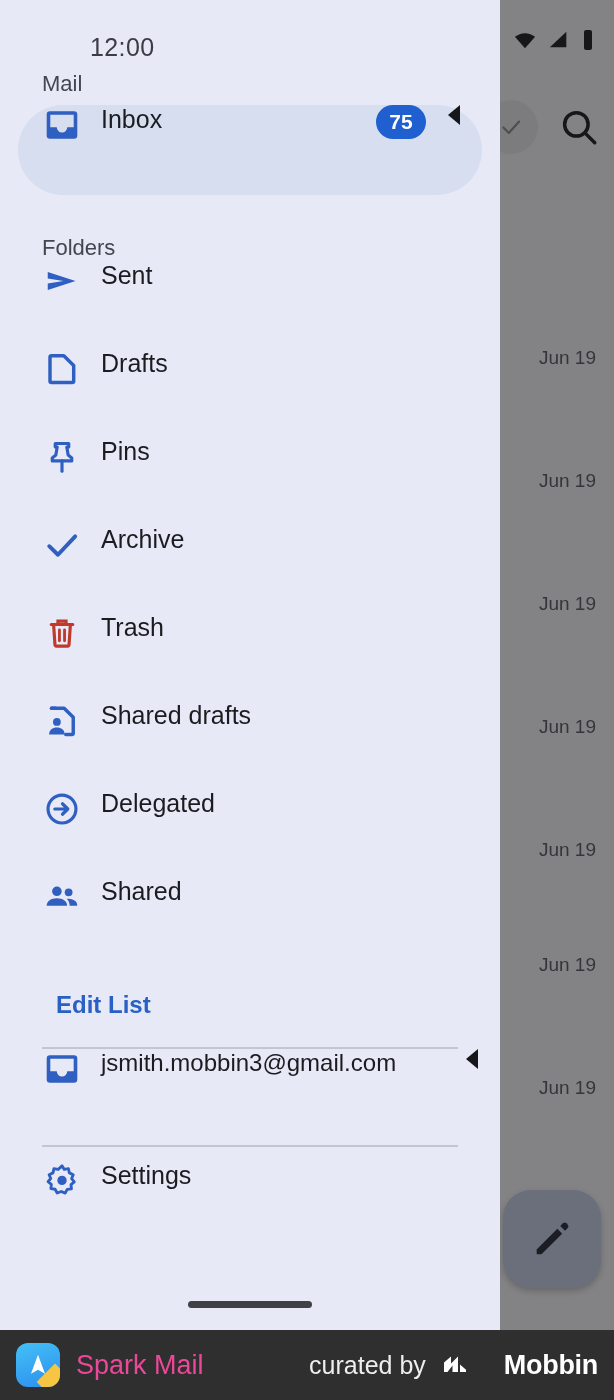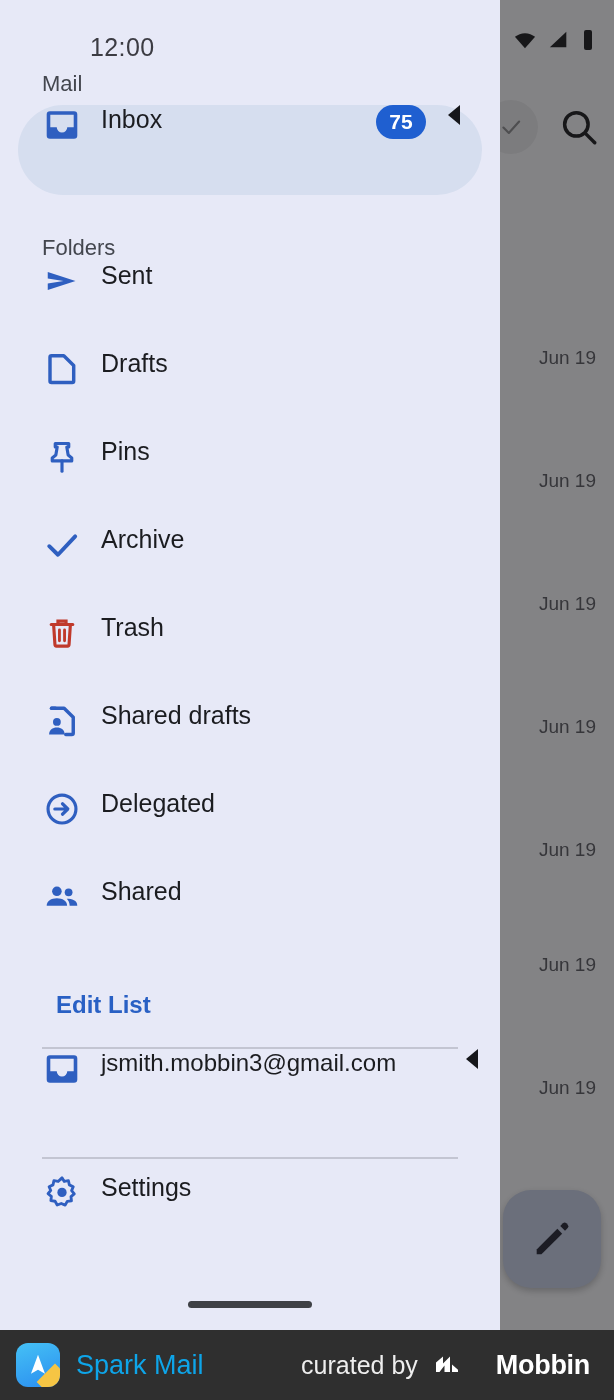--- a/index.html
+++ b/index.html
@@ -118,21 +118,21 @@
     border-right: 12px solid #16171b;
   }
   .edit-list {
     font-size: 24px; color: #2960c4; font-weight: bold;
     padding-left: 56px; margin-top: 26px;
   }
   .divider {
     height: 2px; background: #c3c5d2;
     margin: 28px 42px 0 42px;
   }
-  .account-row { height: 108px; padding-left: 42px; }
+  .account-row { height: 96px; padding-left: 42px; }
   .account-row .label { font-size: 24px; }
   .home-indicator {
     position: absolute; left: 50%; transform: translateX(-50%);
     bottom: 22px; width: 124px; height: 7px; border-radius: 4px;
     background: #3f4146;
   }
 
   
   .brandbar {
     position: absolute; left: 0; bottom: 0;
@@ -145,23 +145,23 @@
     width: 44px; height: 44px; border-radius: 12px;
     background: linear-gradient(160deg,#45c1f5 0%,#2a8df0 100%);
     position: relative; overflow: hidden;
     display: flex; align-items: center; justify-content: center;
   }
   .spark-icon::after {
     content: ""; position: absolute; right: -8px; bottom: -8px;
     width: 26px; height: 26px; background: #f6c544; transform: rotate(45deg);
   }
   .spark-icon svg { position: relative; z-index: 2; }
-  .brand-name { color: #0ea5e9; font-size: 27px; }
+  .brand-name { color: #ec4899; font-size: 27px; }
   .brand-right {
-    margin-left: auto; margin-right: 24px;
+    margin-left: auto; margin-right: 16px;
     display: flex; align-items: center; gap: 16px;
   }
   .curated { color: #eeeeee; font-size: 25px; }
   .mobbin-name { color: #fff; font-size: 27px; font-weight: bold; letter-spacing: -.3px;}
 </style>
 </head>
 <body>
 
 <div class="screen">
 

